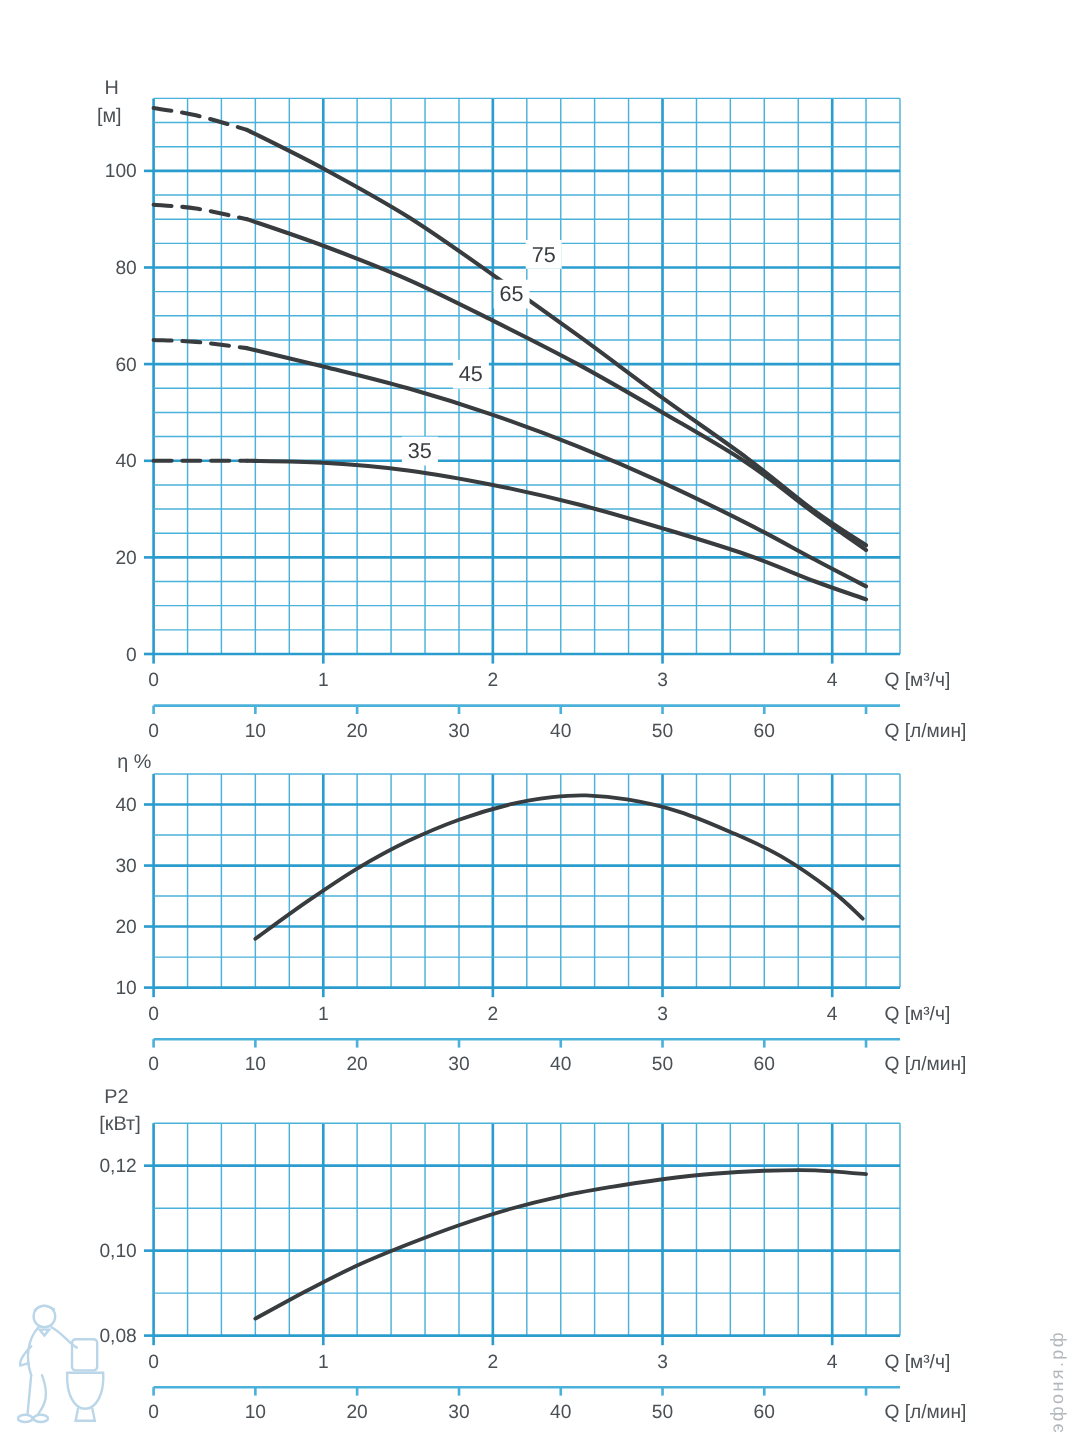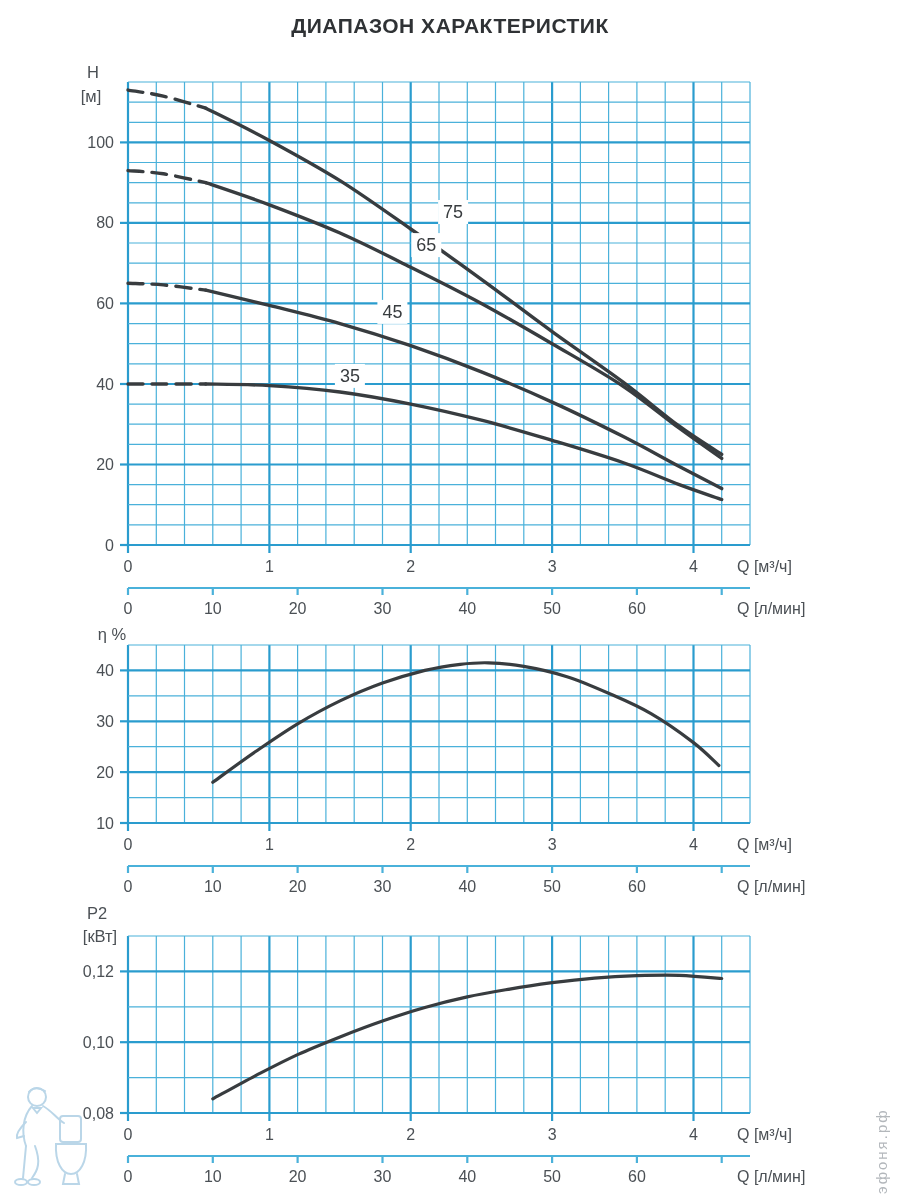--- a/index.html
+++ b/index.html
@@ -13,21 +13,20 @@
   #svg-p2{top:900px;height:300px;}
   #watermark{position:absolute;right:10px;top:1072px;height:122px;
              writing-mode:vertical-rl;transform:rotate(180deg);
              color:#a6abb0;font-size:15px;letter-spacing:2px;opacity:.85;}
   #mascot{position:absolute;left:2px;top:1072px;}
 </style>
 </head>
 <body>
 
 <div id="page">
-  <div id="title">ДИАПАЗОН ХАРАКТЕРИСТИК</div>
 
   <svg id="svg-head" class="chart-svg" viewBox="0 0 900 575" xmlns="http://www.w3.org/2000/svg">
       <line x1="128.0" y1="27" x2="128.0" y2="490" stroke="#2a9cce" stroke-width="2.2"></line>
       <line x1="156.3" y1="27" x2="156.3" y2="490" stroke="#4ab1da" stroke-width="1.2"></line>
       <line x1="184.5" y1="27" x2="184.5" y2="490" stroke="#4ab1da" stroke-width="1.2"></line>
       <line x1="212.8" y1="27" x2="212.8" y2="490" stroke="#4ab1da" stroke-width="1.2"></line>
       <line x1="241.1" y1="27" x2="241.1" y2="490" stroke="#4ab1da" stroke-width="1.2"></line>
       <line x1="269.4" y1="27" x2="269.4" y2="490" stroke="#2a9cce" stroke-width="2.2"></line>
       <line x1="297.6" y1="27" x2="297.6" y2="490" stroke="#4ab1da" stroke-width="1.2"></line>
       <line x1="325.9" y1="27" x2="325.9" y2="490" stroke="#4ab1da" stroke-width="1.2"></line>

